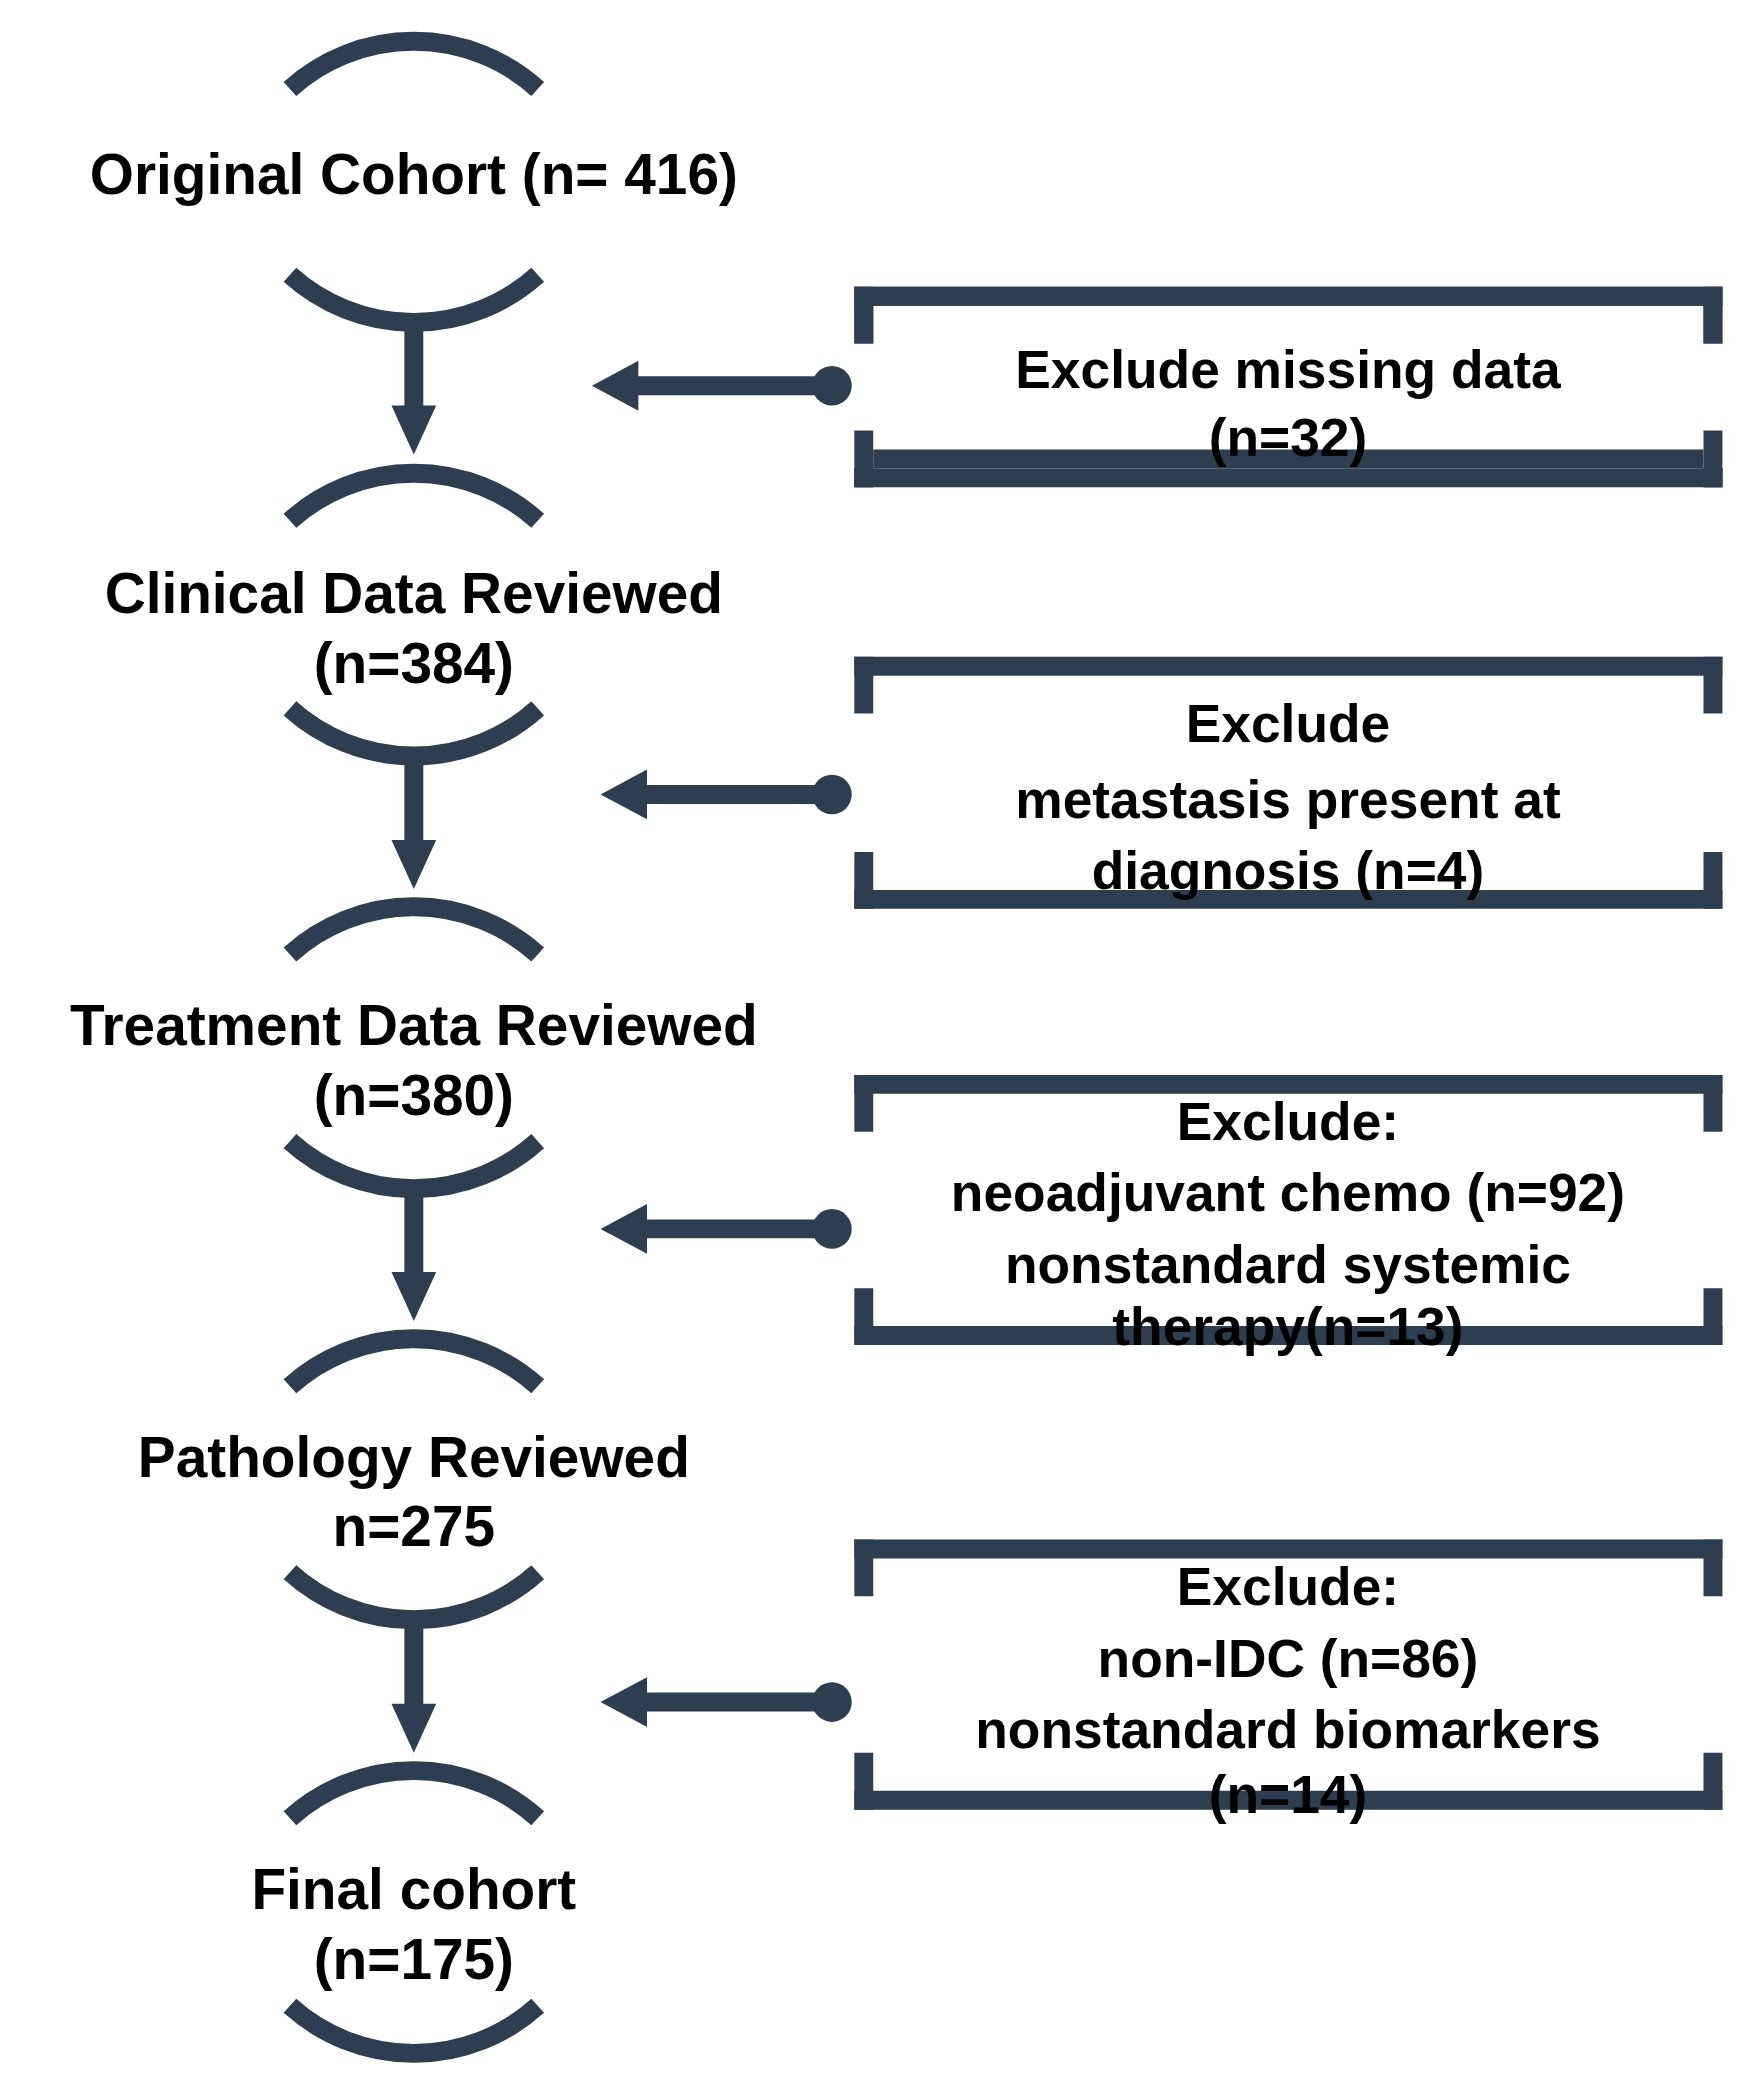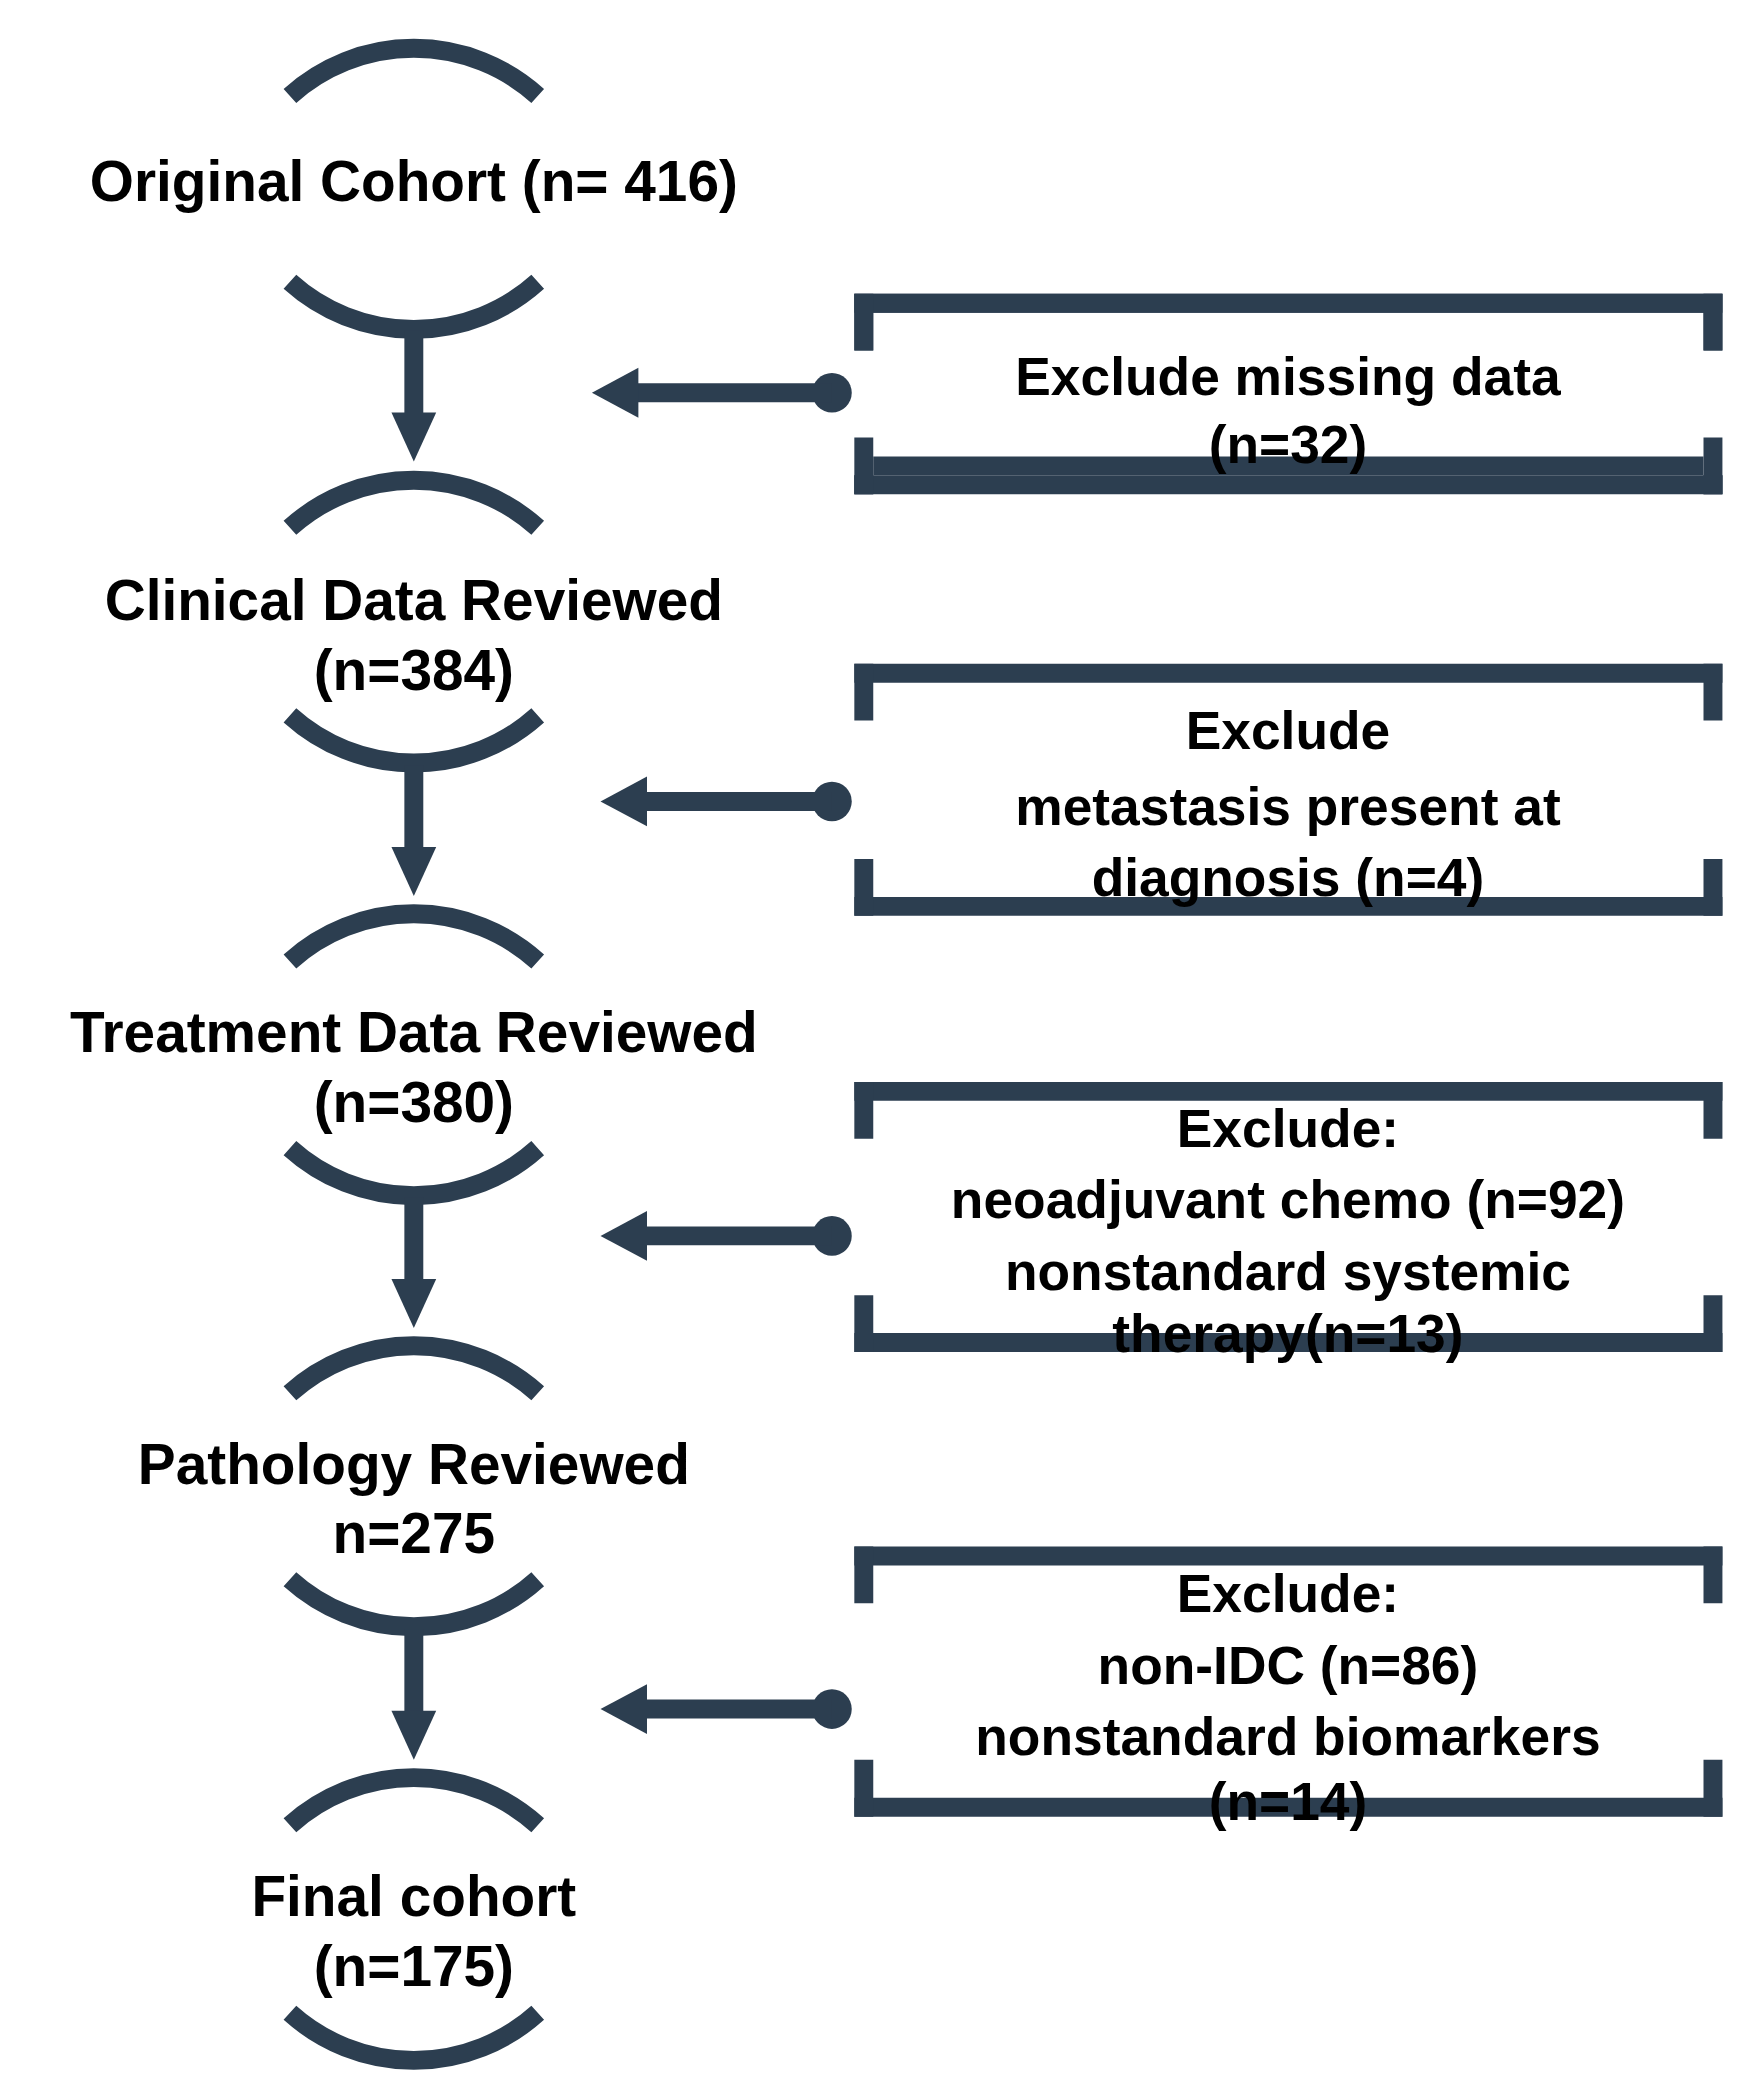--- a/index.html
+++ b/index.html
@@ -10,21 +10,21 @@
   }
   body {
     width: 1762px;
     height: 2091px;
     position: relative;
     overflow: hidden;
     font-family: "Liberation Sans", "DejaVu Sans", sans-serif;
   }
   #diagram-root {
     position: absolute;
-    top: 8px;
+    top: 1px;
     left: 0;
     width: 1762px;
     height: 2053px;
   }
   svg#flow-svg {
     display: block;
     width: 1762px;
     height: 2091px;
   }
   .node-label {

